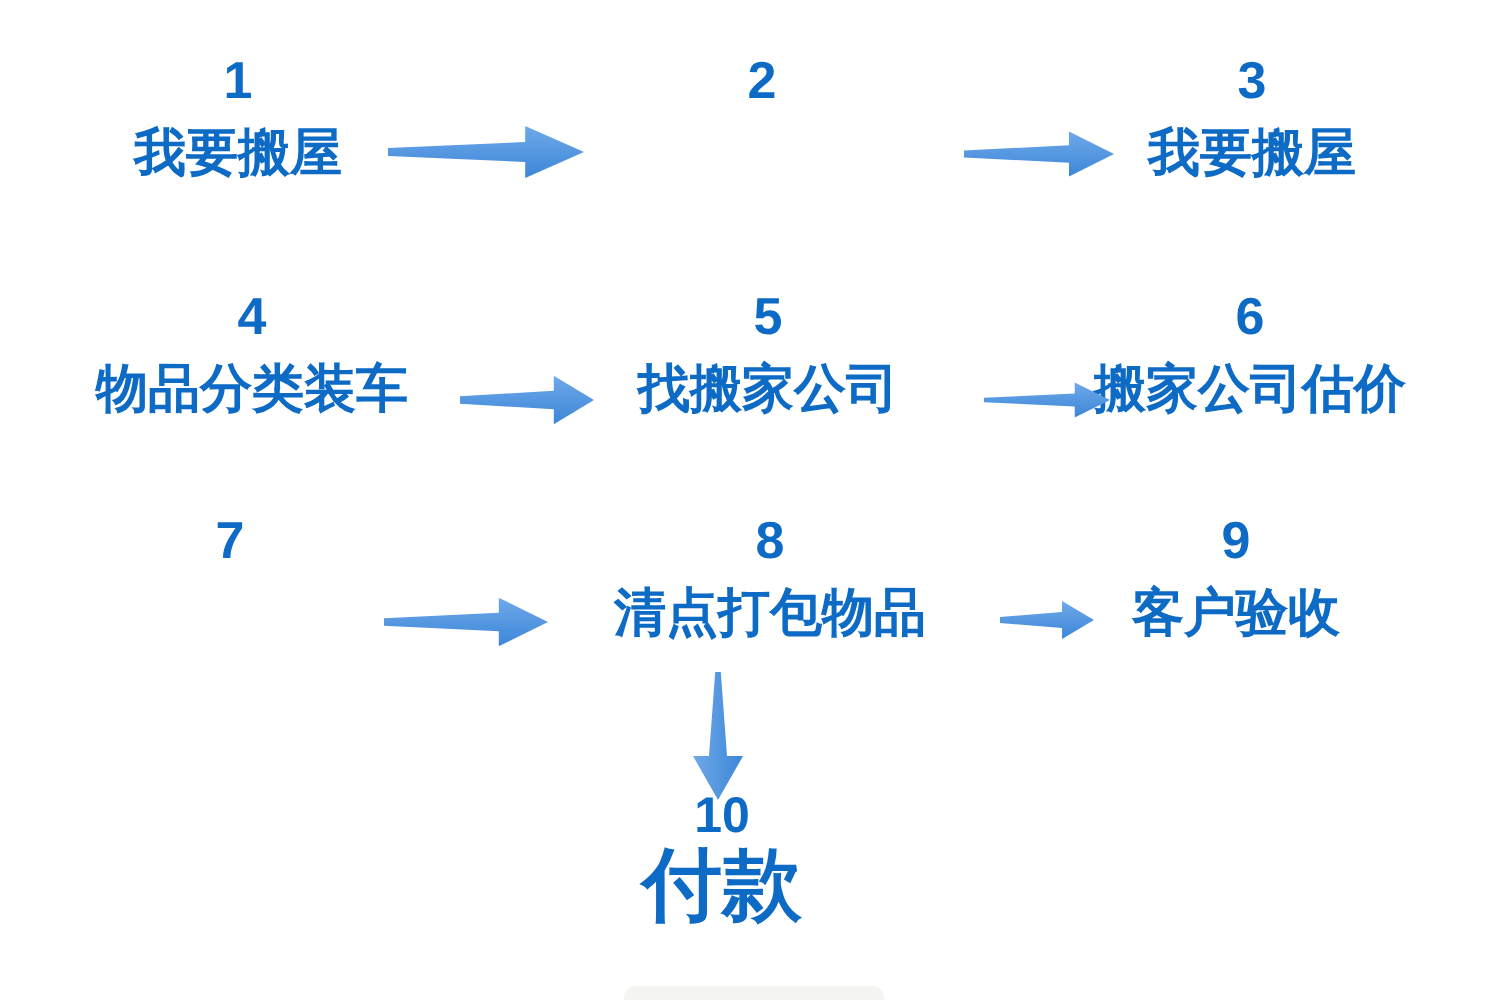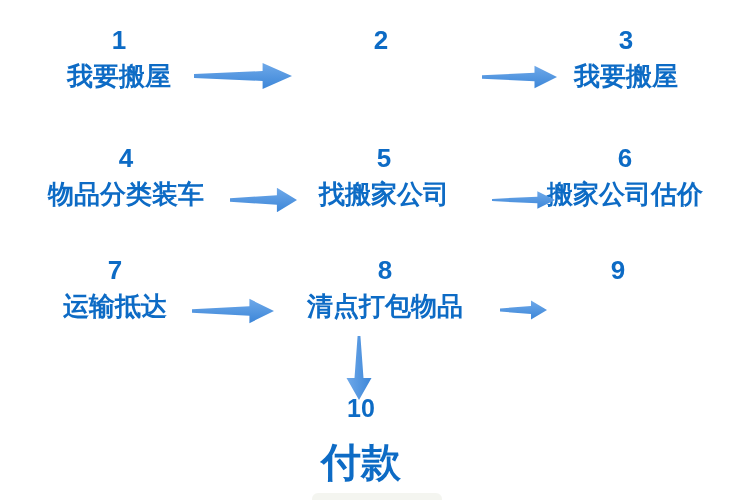--- a/index.html
+++ b/index.html
@@ -33,21 +33,21 @@
   .s2{left:281px; top:27px;  width:200px;}
   .s3{left:526px; top:27px;  width:200px;}
   .s4{left:26px;  top:145px; width:200px;}
   .s5{left:284px; top:145px; width:200px;}
   .s6{left:520px; top:145px; width:210px;}
   .s7{left:15px;  top:257px; width:200px;}
   .s8{left:285px; top:257px; width:200px;}
   .s9{left:518px; top:257px; width:200px;}
   .s10{left:261px;top:396px; width:200px;}
   .s10 .num{font-size:25px;}
-  .s10 .label{font-size:40px;margin-top:19px;}
+  .s10 .label{font-size:40px;margin-top:0;}
 
   .arrow{position:absolute;display:block;}
   .a12{left:194px;top:61px; width:98px;height:30px;}
   .a23{left:482px;top:64px; width:75px;height:26px;}
   .a45{left:230px;top:186px;width:67px;height:28px;}
   .a56{left:492px;top:189px;width:63px;height:22px;}
   .a78{left:192px;top:297px;width:82px;height:28px;}
   .a89{left:500px;top:299px;width:47px;height:22px;}
   .a810{left:344px;top:336px;width:30px;height:64px;}
 
@@ -96,28 +96,28 @@
   <div class="step s5">
     <span class="num">5</span>
     <span class="label">找搬家公司</span>
   </div>
   <div class="step s6">
     <span class="num">6</span>
     <span class="label">搬家公司估价</span>
   </div>
   <div class="step s7">
     <span class="num">7</span>
-    <span class="label">运输抵达</span>
   </div>
   <div class="step s8">
     <span class="num">8</span>
     <span class="label">清点打包物品</span>
   </div>
   <div class="step s9">
     <span class="num">9</span>
+    <span class="label">客户验收</span>
   </div>
   <div class="step s10">
     <span class="num">10</span>
     <span class="label">付款</span>
   </div>
 
   <svg class="arrow a12" viewBox="0 0 100 30" preserveAspectRatio="none">
     <polygon points="0,13 70,10 70,2 100,15 70,28 70,20 0,17" fill="url(#ag)"></polygon>
   </svg>
   <svg class="arrow a23" viewBox="0 0 100 30" preserveAspectRatio="none">

